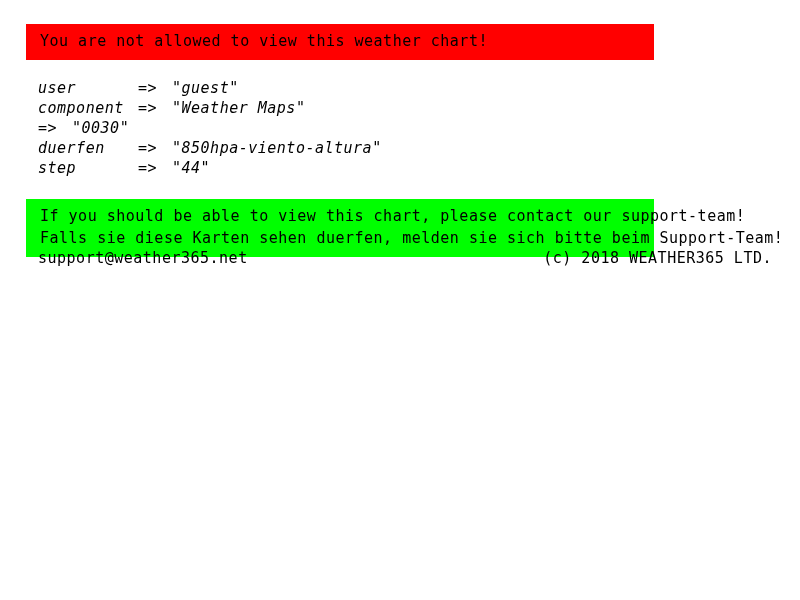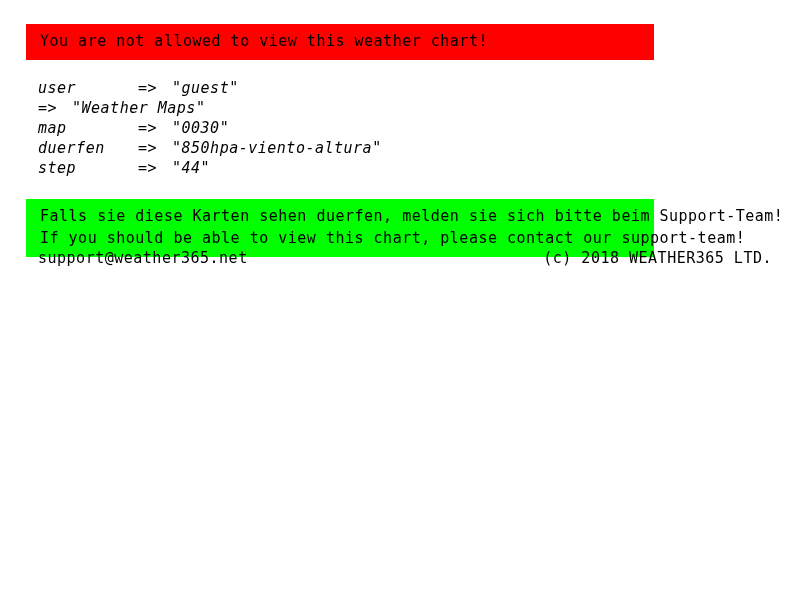--- a/index.html
+++ b/index.html
@@ -89,43 +89,43 @@
     <span class="banner-line">You are not allowed to view this weather chart!</span>
   </div>
 
   <div class="params">
     <div class="param-row">
       <span class="param-key">user</span>
       <span class="param-arrow">=&gt;</span>
       <span class="param-val">"guest"</span>
     </div>
     <div class="param-row">
+      <span class="param-key">component</span>
       <span class="param-arrow">=&gt;</span>
       <span class="param-val">"Weather Maps"</span>
     </div>
     <div class="param-row">
-      <span class="param-key">map</span>
       <span class="param-arrow">=&gt;</span>
       <span class="param-val">"0030"</span>
     </div>
     <div class="param-row">
       <span class="param-key">duerfen</span>
       <span class="param-arrow">=&gt;</span>
       <span class="param-val">"850hpa-viento-altura"</span>
     </div>
     <div class="param-row">
       <span class="param-key">step</span>
       <span class="param-arrow">=&gt;</span>
       <span class="param-val">"44"</span>
     </div>
   </div>
 
   <div class="banner banner-info">
+    <span class="banner-line">If you should be able to view this chart, please contact our support-team!</span>
     <span class="banner-line">Falls sie diese Karten sehen duerfen, melden sie sich bitte beim Support-Team!</span>
-    <span class="banner-line">If you should be able to view this chart, please contact our support-team!</span>
   </div>
 
   <div class="footer">
     <span>support@weather365.net</span>
     <span>(c) 2018 WEATHER365 LTD.</span>
   </div>
 
 </div>
 
 </body></html>

